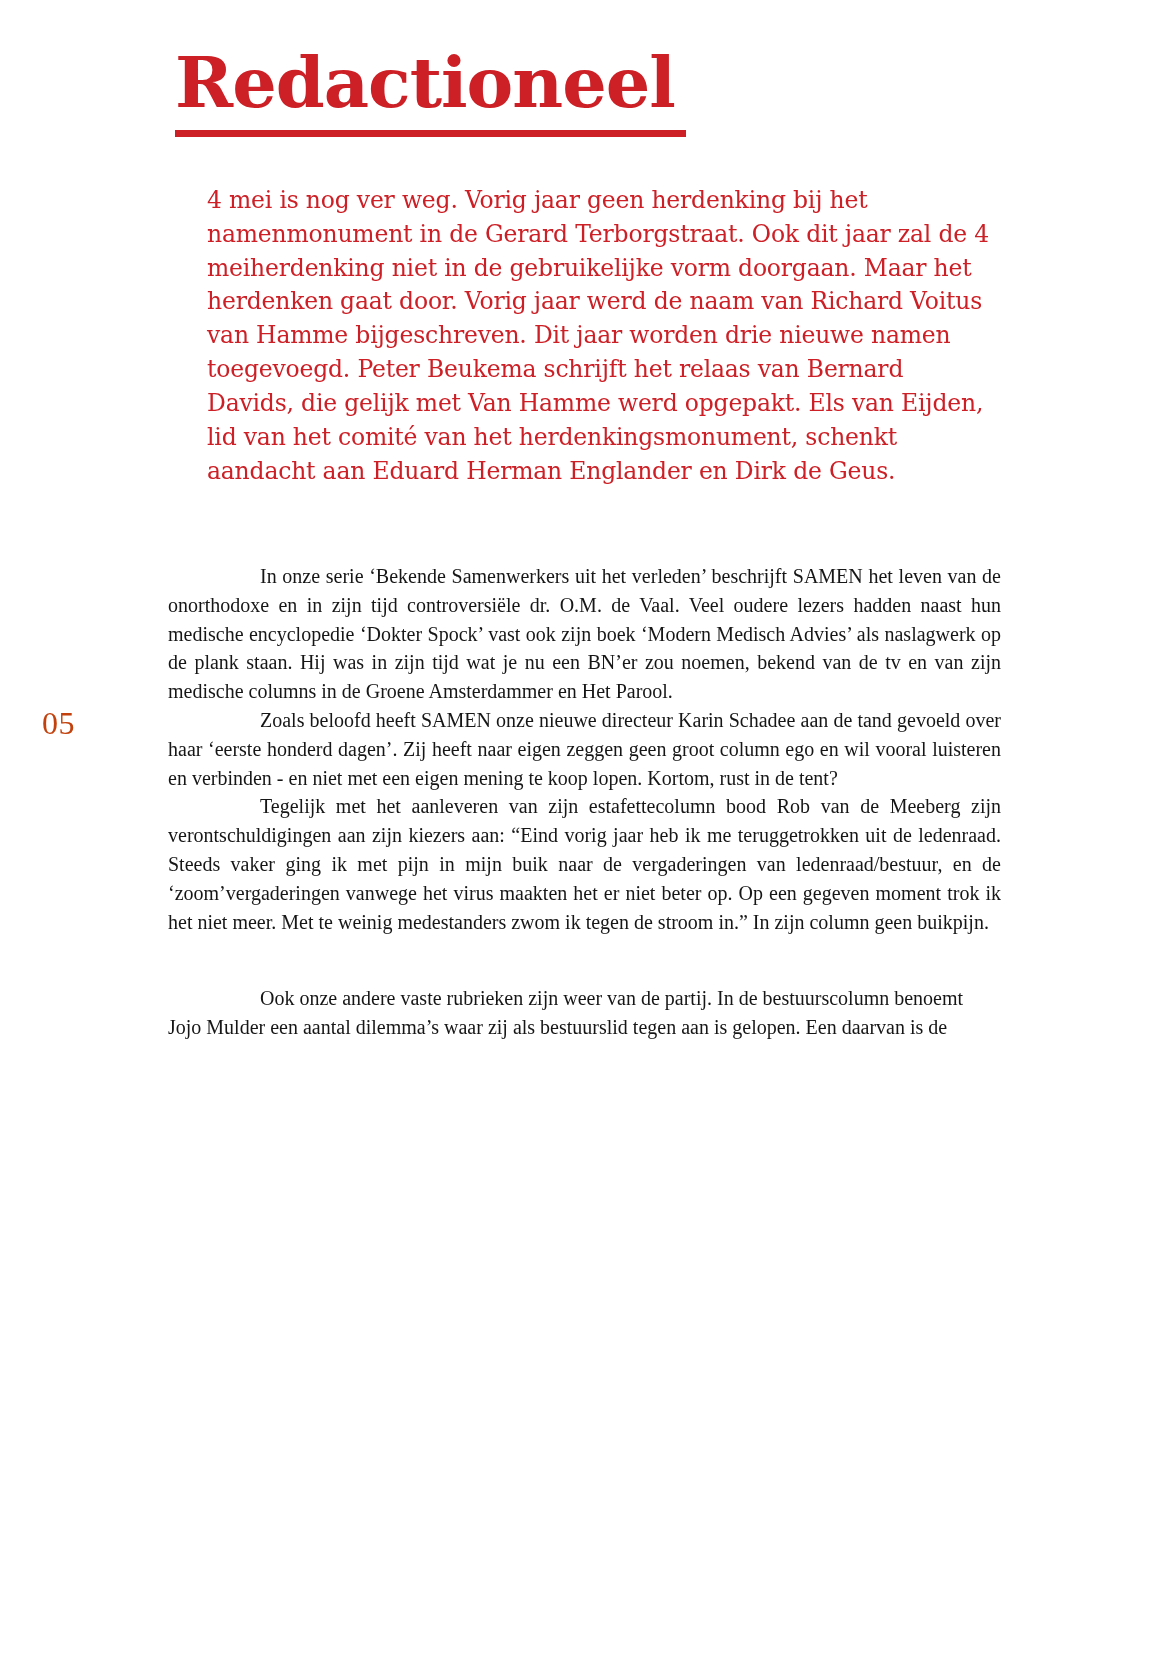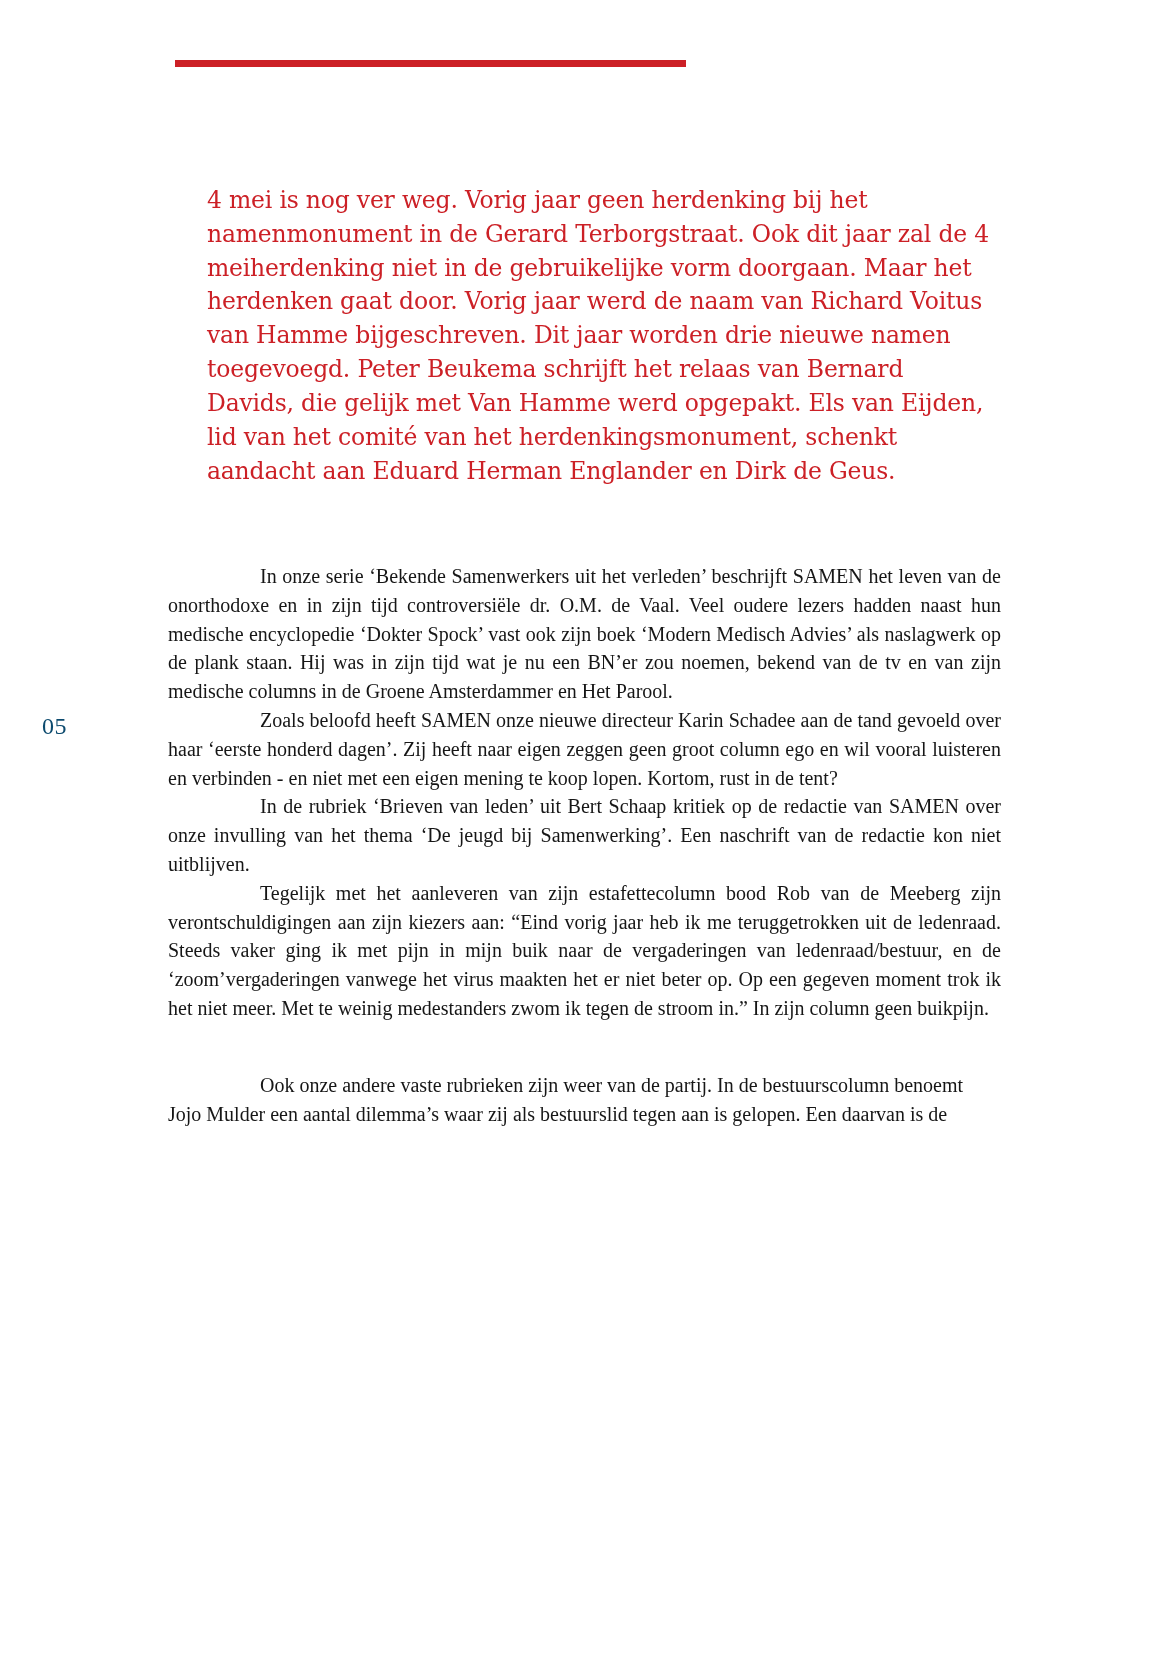--- a/index.html
+++ b/index.html
@@ -17,24 +17,23 @@
   }
   .page {
     position: absolute;
     inset: 0;
   }
   .page-number {
     position: absolute;
     left: 42px;
     top: 705px;
     font-family: "Liberation Serif", serif;
-    font-size: 24px;
-    color: #0c4a6e;
+    font-size: 32px;
+    color: #c2410c;
     letter-spacing: 0.5px;
-    margin-top: 8px;
   }
   .title-block {
     position: absolute;
     left: 175px;
     top: 48px;
     width: 520px;
   }
   .title {
     font-family: "DejaVu Serif", serif;
     font-weight: bold;
@@ -84,26 +83,26 @@
   }
 </style>
 </head>
 <body>
 
 <div class="page">
 
   <div class="page-number">05</div>
 
   <div class="title-block">
+    <h1 class="title">Redactioneel</h1>
     <div class="title-rule"></div>
   </div>
 
   <div class="lead">4 mei is nog ver weg. Vorig jaar geen herdenking bij het namenmonument in de Gerard Terborgstraat. Ook dit jaar zal de 4 meiherdenking niet in de gebruikelijke vorm doorgaan. Maar het herdenken gaat door. Vorig jaar werd de naam van Richard Voitus van Hamme bijgeschreven. Dit jaar worden drie nieuwe namen toegevoegd. Peter Beukema schrijft het relaas van Bernard Davids, die gelijk met Van Hamme werd opgepakt. Els van Eijden, lid van het comité van het herdenkingsmonument, schenkt aandacht aan Eduard Herman Englander en Dirk de Geus.</div>
 
   <div class="body-col">
     <p>In onze serie ‘Bekende Samenwerkers uit het verleden’ beschrijft SAMEN het leven van de onorthodoxe en in zijn tijd controversiële dr. O.M. de Vaal. Veel oudere lezers hadden naast hun medische encyclopedie ‘Dokter Spock’ vast ook zijn boek ‘Modern Medisch Advies’ als naslagwerk op de plank staan. Hij was in zijn tijd wat je nu een BN’er zou noemen, bekend van de tv en van zijn medische columns in de Groene Amsterdammer en Het Parool.</p>
     <p>Zoals beloofd heeft SAMEN onze nieuwe directeur Karin Schadee aan de tand gevoeld over haar ‘eerste honderd dagen’. Zij heeft naar eigen zeggen geen groot column ego en wil vooral luisteren en verbinden - en niet met een eigen mening te koop lopen. Kortom, rust in de tent?</p>
-    <p>In de rubriek ‘Brieven van leden’ uit Bert Schaap kritiek op de redactie van SAMEN over onze invulling van het thema ‘De jeugd bij Samenwerking’. Een naschrift van de redactie kon niet uitblijven.</p>
     <p>Tegelijk met het aanleveren van zijn estafettecolumn bood Rob van de Meeberg zijn verontschuldigingen aan zijn kiezers aan: “Eind vorig jaar heb ik me teruggetrokken uit de ledenraad. Steeds vaker ging ik met pijn in mijn buik naar de vergaderingen van ledenraad/bestuur, en de ‘zoom’vergaderingen vanwege het virus maakten het er niet beter op. Op een gegeven moment trok ik het niet meer. Met te weinig medestanders zwom ik tegen de stroom in.” In zijn column geen buikpijn.</p>
     <p class="last">Ook onze andere vaste rubrieken zijn weer van de partij. In de bestuurscolumn benoemt Jojo Mulder een aantal dilemma’s waar zij als bestuurslid tegen aan is gelopen. Een daarvan is de</p>
   </div>
 
 </div>
 
 </body></html>

